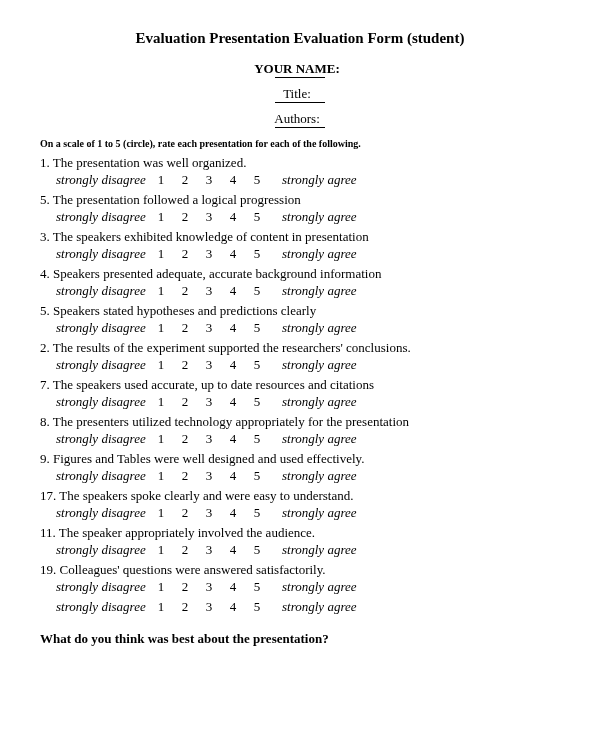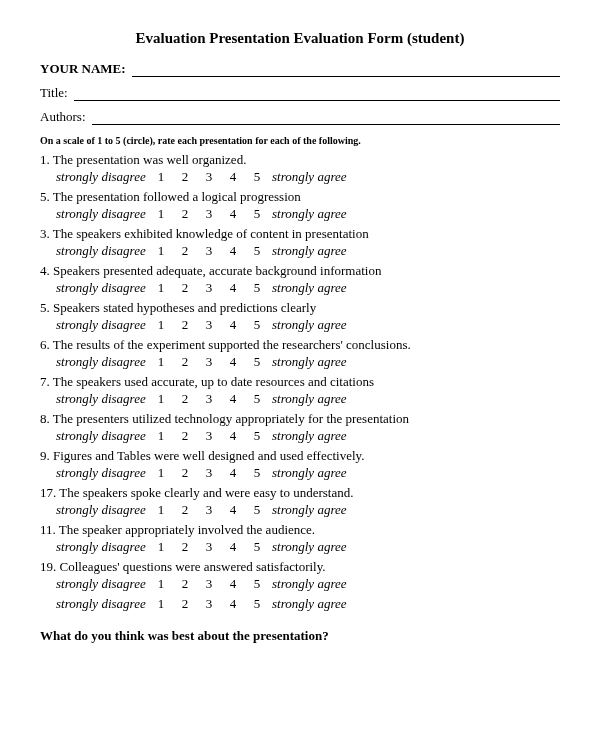--- a/index.html
+++ b/index.html
@@ -22,20 +22,21 @@
       text-align: center;
       font-size: 15px;
       font-weight: bold;
       margin-bottom: 14px;
     }
 
     .field-row {
       display: flex;
       align-items: center;
       margin-bottom: 8px;
+      flex-direction: column;
     }
 
     .field-label {
       font-weight: bold;
       white-space: nowrap;
       margin-right: 6px;
     }
 
     .field-line {
       flex: 1;
@@ -82,20 +83,21 @@
       margin-right: 10px;
     }
 
     .number-item {
       min-width: 10px;
       text-align: center;
     }
 
     .strongly-agree {
       font-style: italic;
+      margin-left: 10px;
     }
 
     .final-question {
       margin-top: 16px;
       font-weight: bold;
     }
   </style>
 </head>
 <body>
 
@@ -183,21 +185,21 @@
           <span class="number-item">1</span>
           <span class="number-item">2</span>
           <span class="number-item">3</span>
           <span class="number-item">4</span>
           <span class="number-item">5</span>
         </div>
         <span class="strongly-agree">strongly agree</span>
       </div>
     </div>
     <div class="question-block">
-      <div class="question-text">6.  The results of the experiment supported the researchers' conclusions.</div>
+      <div class="question-text">2.  The results of the experiment supported the researchers' conclusions.</div>
       <div class="rating-row">
         <span class="strongly-disagree">strongly disagree</span>
         <div class="numbers">
           <span class="number-item">1</span>
           <span class="number-item">2</span>
           <span class="number-item">3</span>
           <span class="number-item">4</span>
           <span class="number-item">5</span>
         </div>
         <span class="strongly-agree">strongly agree</span>

